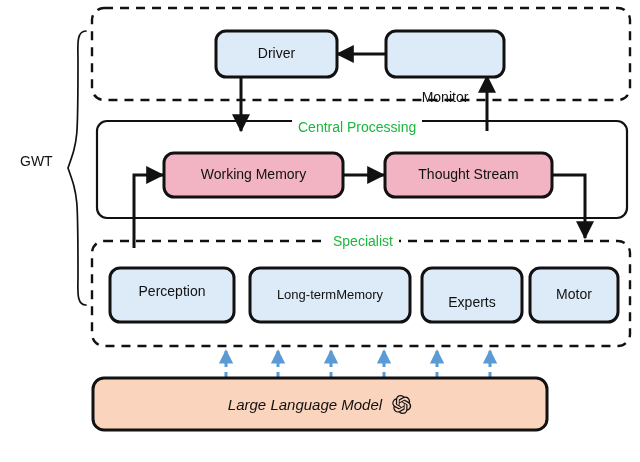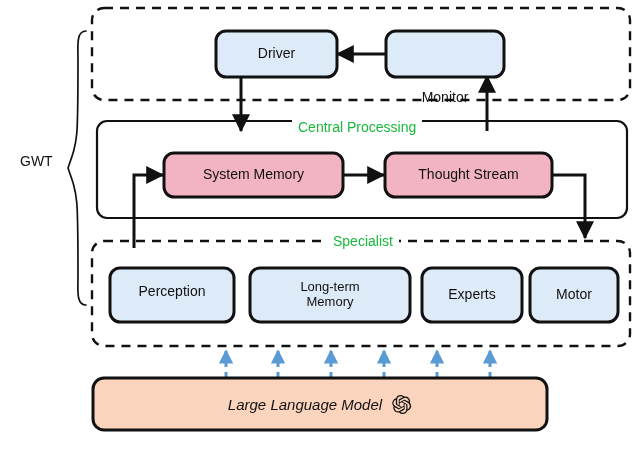--- a/index.html
+++ b/index.html
@@ -76,30 +76,30 @@
     <rect x="93" y="378" width="454" height="52" rx="11" ry="11" fill="#fad4bd" stroke="#111111" stroke-width="3"></rect>
   </svg>
 
   <div class="grp-label" style="left:292px;top:114px;margin-top:6px;">Central Processing</div>
   <div class="grp-label" style="left:327px;top:234px;">Specialist</div>
 
   <div class="gwt-label" style="left:20px;top:153px;">GWT</div>
 
   <div class="txt bx-label" style="left:216px;top:31px;width:121px;height:46px;">Driver</div>
   <div class="txt bx-label" style="left:386px;top:31px;width:118px;height:46px;margin-top:44px;">Monitor</div>
-  <div class="txt bx-label" style="left:164px;top:153px;width:179px;height:44px;">System Memory</div>
+  <div class="txt bx-label" style="left:164px;top:153px;width:179px;height:44px;">Working Memory</div>
   <div class="txt bx-label" style="left:385px;top:153px;width:167px;height:44px;">Thought Stream</div>
   <div class="txt bx-label" style="left:110px;top:268px;width:124px;height:48px;">Perception</div>
 
-  <div class="txt" style="left:250px;top:268px;width:160px;height:54px;flex-direction:column;">
+  <div class="txt" style="left:250px;top:268px;width:160px;height:54px;flex-direction:row;">
     <span class="bx-label small">Long-term</span>
     <span class="bx-label small">Memory</span>
   </div>
 
-  <div class="txt bx-label" style="left:422px;top:268px;width:100px;height:54px;">Experts</div>
+  <div class="txt bx-label" style="left:422px;top:276px;width:100px;height:54px;">Experts</div>
   <div class="txt bx-label" style="left:530px;top:268px;width:88px;height:54px;">Motor</div>
 
   <div class="llm-label" style="left:93px;top:378px;width:454px;height:52px;justify-content:center;">
     <span>Large Language Model</span>
     <span style="display:inline-flex;width:21px;height:21px;">
       <svg viewBox="0 0 24 24" width="21" height="21" xmlns="http://www.w3.org/2000/svg">
         <path fill="#111111" d="M21.55 10.03a5.4 5.4 0 0 0-.47-4.44 5.47 5.47 0 0 0-5.89-2.62A5.42 5.42 0 0 0 11.12 1.2a5.47 5.47 0 0 0-5.22 3.78 5.4 5.4 0 0 0-3.62 2.62 5.47 5.47 0 0 0 .67 6.41 5.4 5.4 0 0 0 .47 4.44 5.47 5.47 0 0 0 5.89 2.62 5.4 5.4 0 0 0 4.07 1.81 5.47 5.47 0 0 0 5.22-3.79 5.4 5.4 0 0 0 3.62-2.62 5.47 5.47 0 0 0-.67-6.41zm-8.18 11.4a4.06 4.06 0 0 1-2.6-.94l.13-.07 4.32-2.49a.7.7 0 0 0 .35-.61v-6.09l1.83 1.06a.07.07 0 0 1 .04.05v5.04a4.08 4.08 0 0 1-4.07 4.05zM4.61 17.7a4.05 4.05 0 0 1-.49-2.72l.13.08 4.33 2.5a.7.7 0 0 0 .71 0l5.28-3.05v2.11a.08.08 0 0 1-.03.06l-4.38 2.52a4.08 4.08 0 0 1-5.55-1.49zM3.47 8.31a4.06 4.06 0 0 1 2.12-1.78v5.13a.7.7 0 0 0 .35.6l5.26 3.04-1.83 1.06a.07.07 0 0 1-.06 0L4.94 13.82a4.08 4.08 0 0 1-1.49-5.55zm15.01 3.49-5.28-3.07 1.83-1.05a.07.07 0 0 1 .06 0l4.38 2.53a4.07 4.07 0 0 1-.63 7.34v-5.13a.7.7 0 0 0-.36-.6zm1.82-2.74-.13-.08-4.32-2.51a.7.7 0 0 0-.71 0L9.86 9.52V7.41a.07.07 0 0 1 .03-.06l4.38-2.52a4.07 4.07 0 0 1 6.04 4.22zM8.86 12.81 7.03 11.75a.07.07 0 0 1-.04-.05V6.66a4.07 4.07 0 0 1 6.68-3.13l-.13.08-4.32 2.49a.7.7 0 0 0-.35.61l-.01 6.09zm.99-2.14 2.35-1.36 2.36 1.36v2.72l-2.35 1.36-2.36-1.36v-2.72z"></path>
       </svg>
     </span>
   </div>

